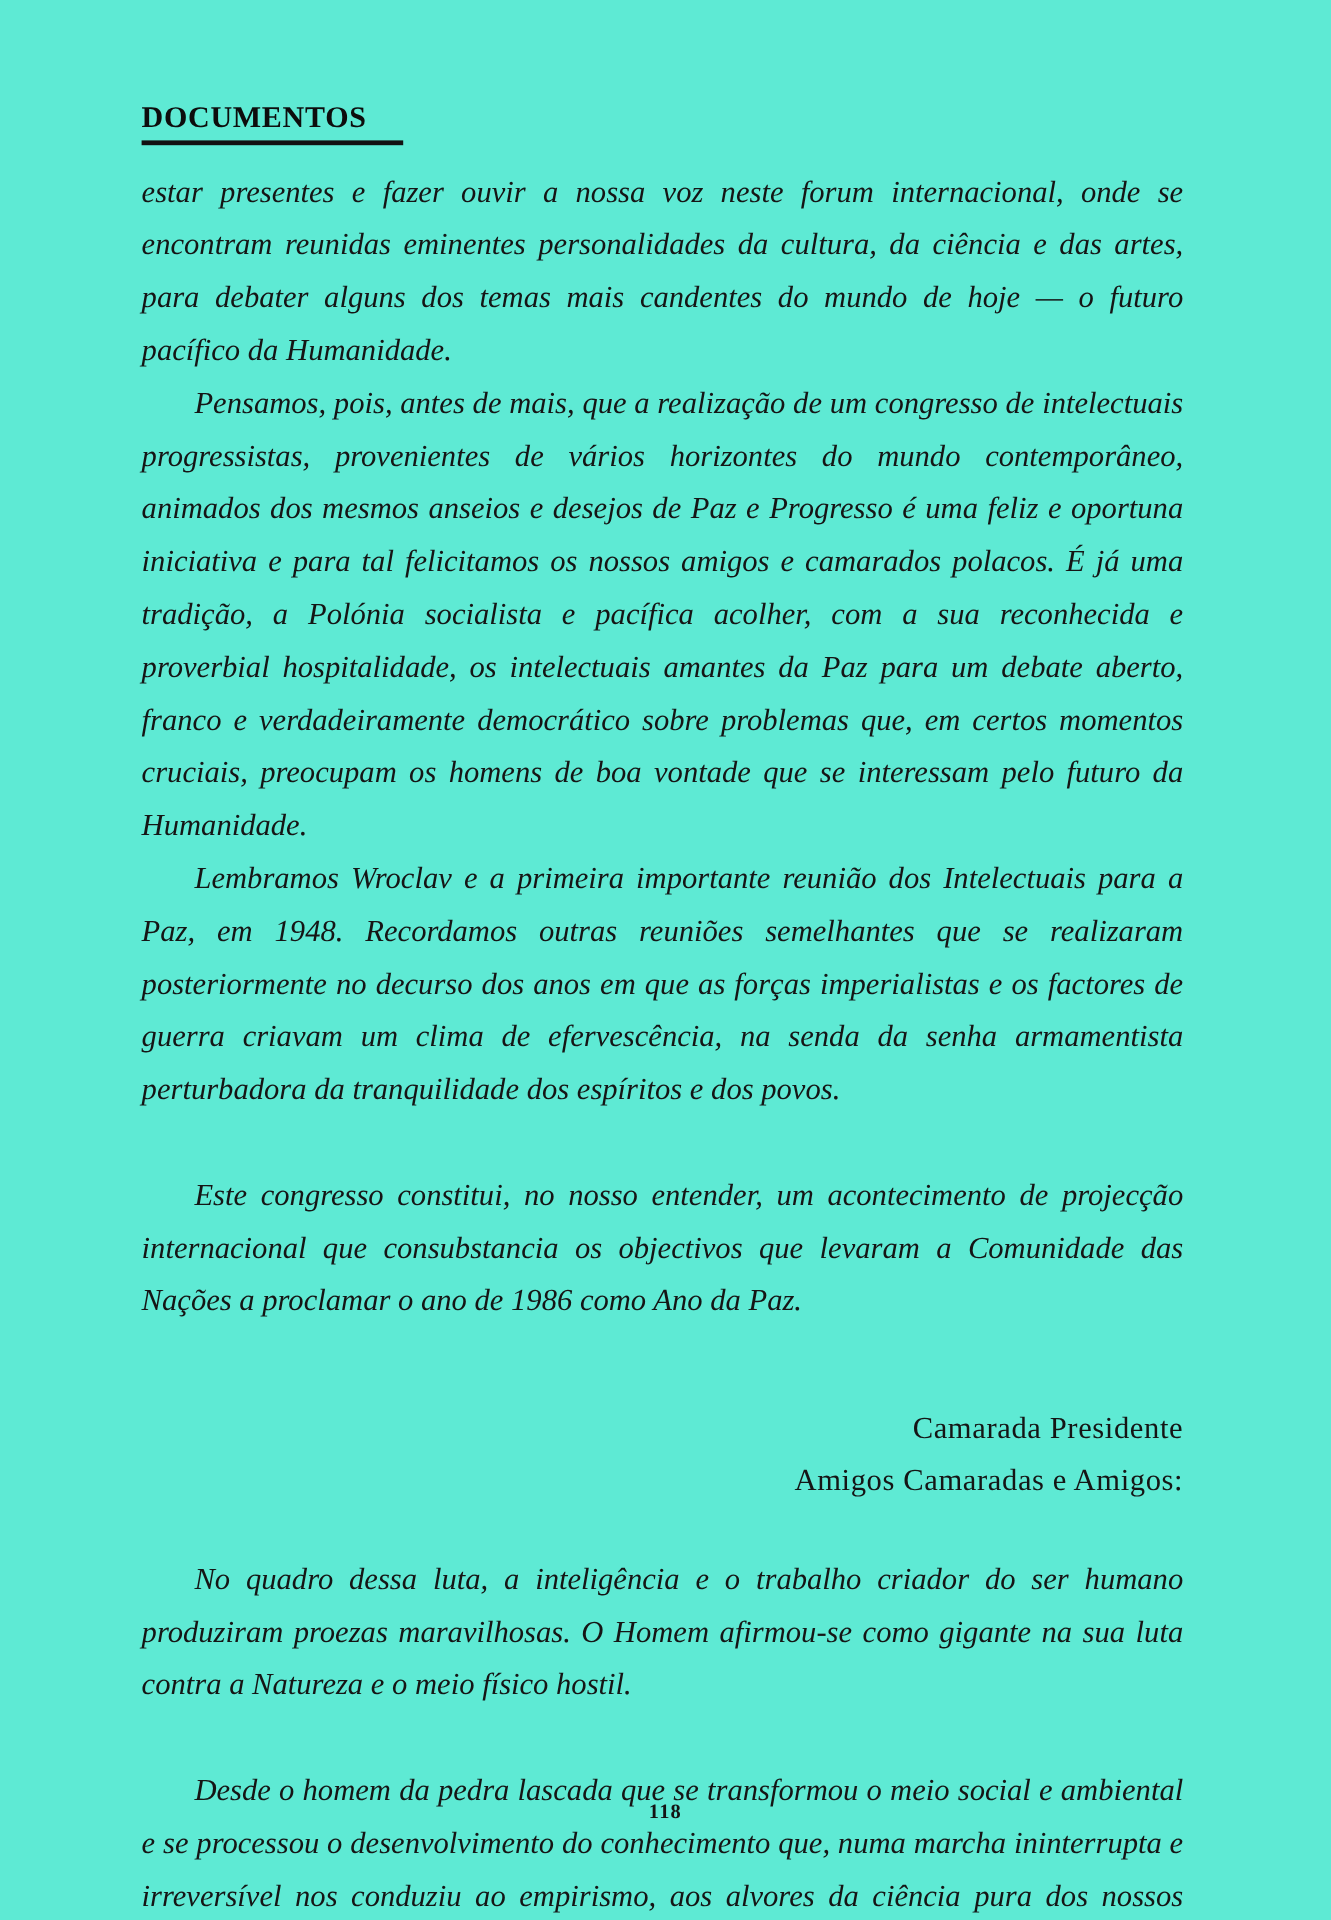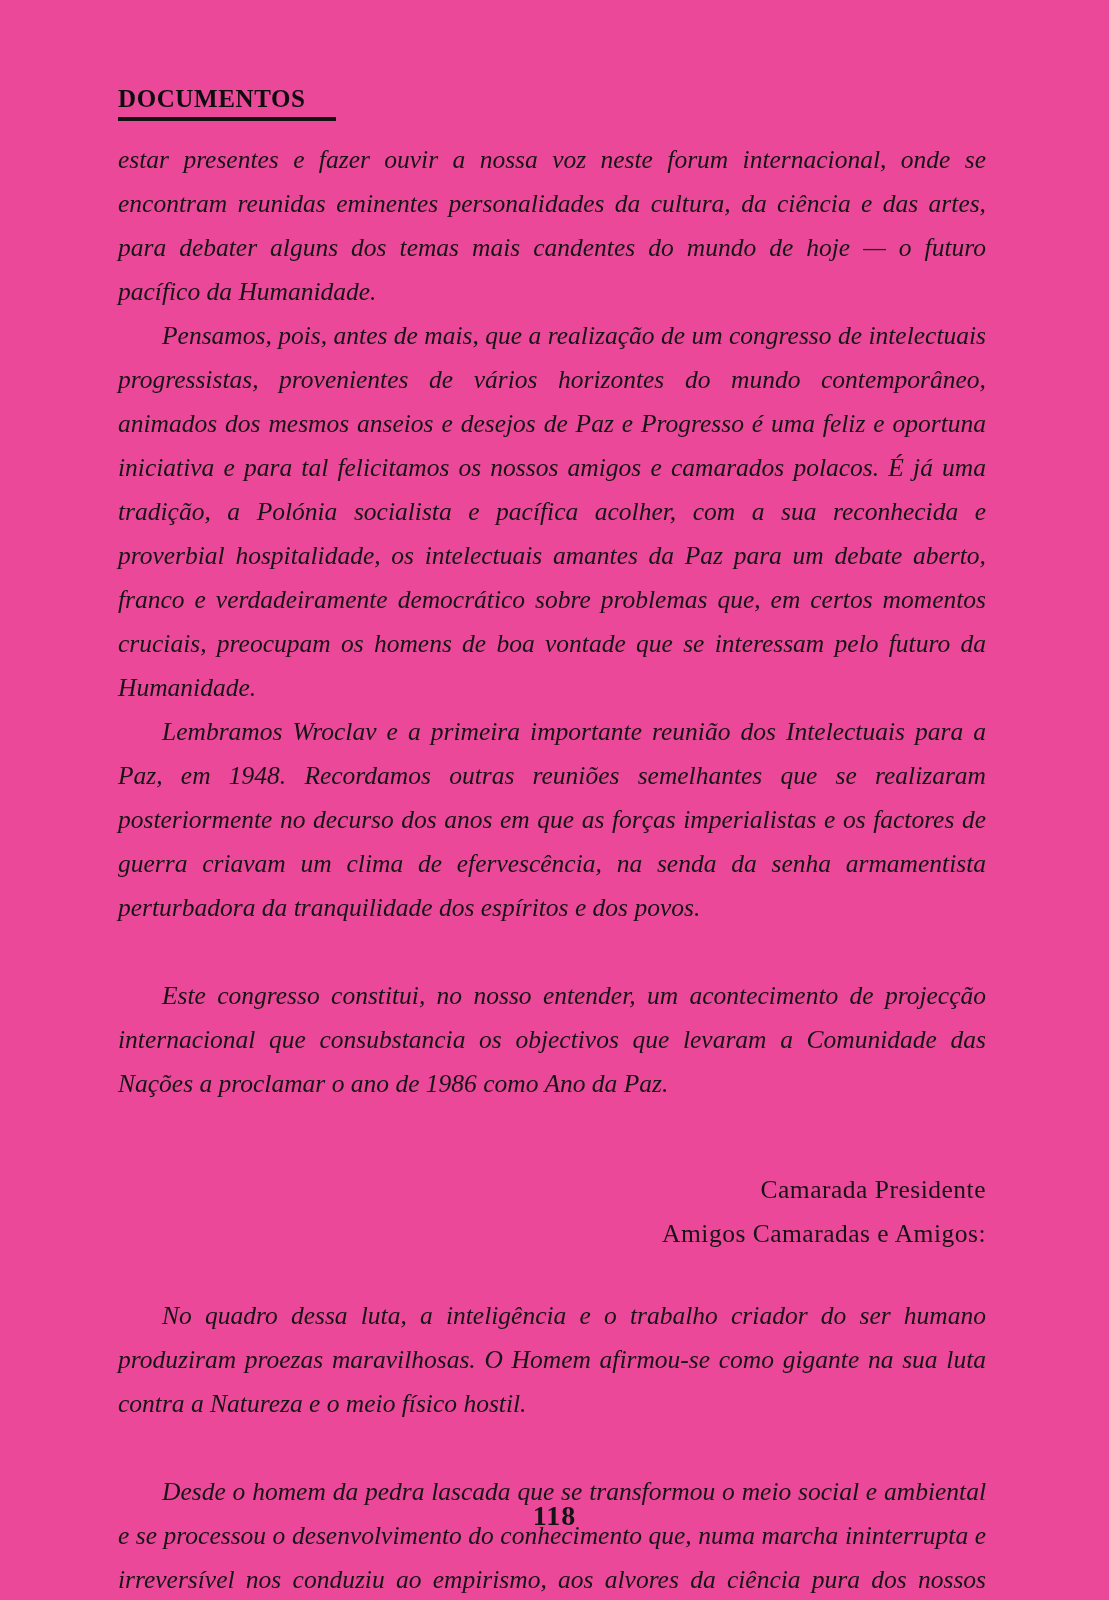--- a/index.html
+++ b/index.html
@@ -15,21 +15,21 @@
     color: #111111;
     overflow: hidden;
   }
 
   .page {
     position: absolute;
     left: 0;
     top: 0;
     width: 1109px;
     height: 1600px;
-    background: #ec4899;
+    background: #5eead4;
   }
 
   .content {
     position: absolute;
     left: 118px;
     top: 86px;
     width: 868px;
   }
 
   .doc-header {
@@ -89,21 +89,21 @@
   .section-two {
     margin-top: 38px;
   }
 
   .page-number {
     position: absolute;
     left: 0;
     top: 1500px;
     width: 1109px;
     text-align: center;
-    font-size: 28px;
+    font-size: 17px;
     font-weight: bold;
     letter-spacing: 1px;
     color: #141414;
     font-family: "Liberation Serif", "DejaVu Serif", serif;
   }
 </style>
 </head>
 <body>
 
 <div class="page">

